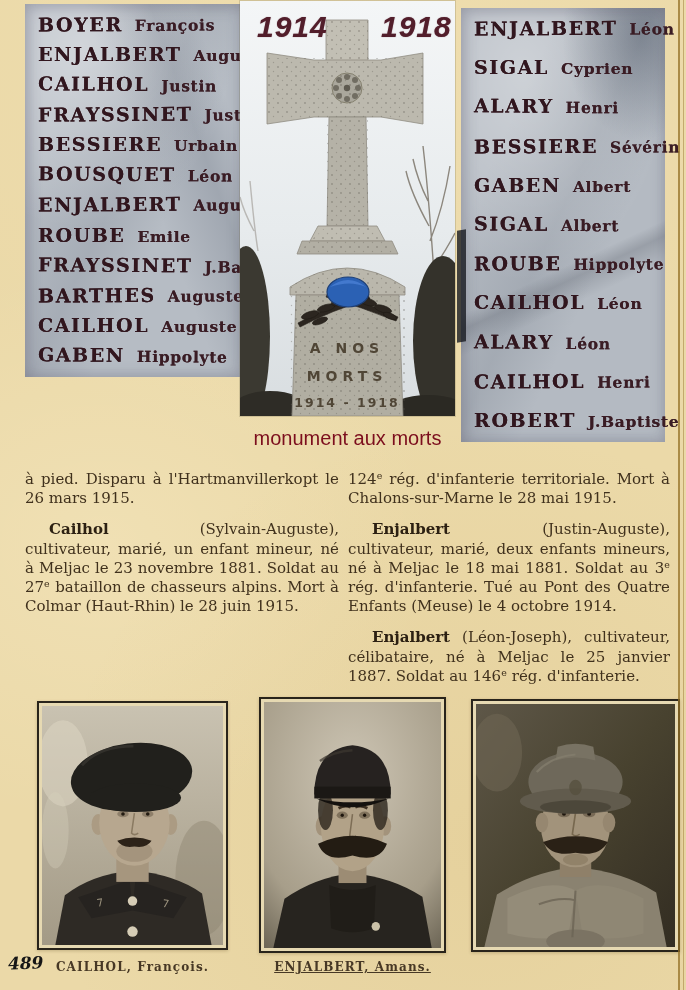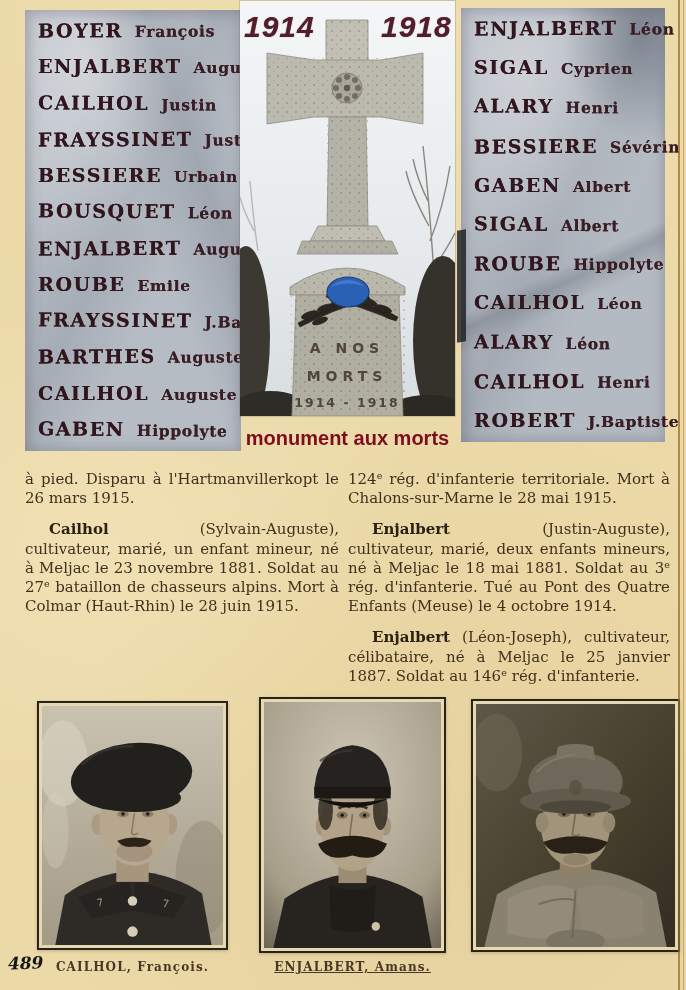--- a/index.html
+++ b/index.html
@@ -20,21 +20,21 @@
     position:absolute;box-sizing:border-box;
     display:flex;flex-direction:column;justify-content:space-between;
     padding:9px 4px 11px 13px;
     background:
       radial-gradient(120% 80% at 25% 12%, rgba(255,255,255,.38), transparent 60%),
       linear-gradient(115deg, transparent 22%, rgba(70,80,95,.14) 46%, transparent 62%),
       linear-gradient(70deg, transparent 55%, rgba(60,70,88,.18) 74%, transparent 86%),
       #b6bcc4;
     box-shadow:inset 4px 4px 14px rgba(78,76,96,.28), inset -3px -4px 12px rgba(125,130,142,.30);
   }
-  .panel-left{left:25px;top:10px;width:216px;height:441px;}
+  .panel-left{left:25px;top:4px;width:216px;height:373px;}
   .panel-right{
     left:461px;top:8px;width:204px;height:434px;
     background:
       radial-gradient(55% 35% at 88% 6%, rgba(55,65,82,.38), transparent 70%),
       linear-gradient(155deg, transparent 58%, rgba(45,50,62,.20) 61%, transparent 66%),
       radial-gradient(120% 80% at 30% 15%, rgba(255,255,255,.34), transparent 60%),
       linear-gradient(115deg, transparent 25%, rgba(70,80,95,.15) 48%, transparent 64%),
       #b4bac2;
   }
   .panel-right::before{content:"";position:absolute;left:-4px;top:222px;width:9px;height:112px;
@@ -47,24 +47,24 @@
   .given{font-weight:700;font-size:15.5px;letter-spacing:.7px;color:#3a1c24;margin-left:12px;
     text-shadow:0 0 .4px rgba(45,18,26,.8);}
 
   
   .monument{position:absolute;left:240px;top:1px;width:215px;height:415px;overflow:hidden;
     box-shadow:0 0 0 1px rgba(120,110,80,.25);}
   .monument svg{display:block;width:100%;height:100%;}
   .year{position:absolute;top:10px;font-family:"Liberation Sans",sans-serif;
     font-weight:700;font-style:italic;font-size:30px;letter-spacing:1px;color:#521e2b;
     text-shadow:0 0 1px rgba(82,30,43,.6);}
-  .year-left{left:244px;}
+  .year-left{left:257px;}
   .year-right{left:381px;}
   .monument-caption{position:absolute;left:240px;top:427px;width:215px;text-align:center;
-    font-family:"Liberation Sans",sans-serif;font-weight:700;font-size:20px;color:#7c0e1d;}
+    font-family:"Liberation Sans",sans-serif;font-weight:400;font-size:20px;color:#7c0e1d;}
 
   
   .col{position:absolute;top:470px;font-size:15px;line-height:1.28;color:#40311d;
     text-align:justify;}
   .col-left{left:25px;width:314px;}
   .col-right{left:348px;width:322px;}
   .col p{margin:0 0 12px 0;}
   .col p.indent{text-indent:1.6em;}
   .lead{font-weight:700;color:#2c2012;}
 

